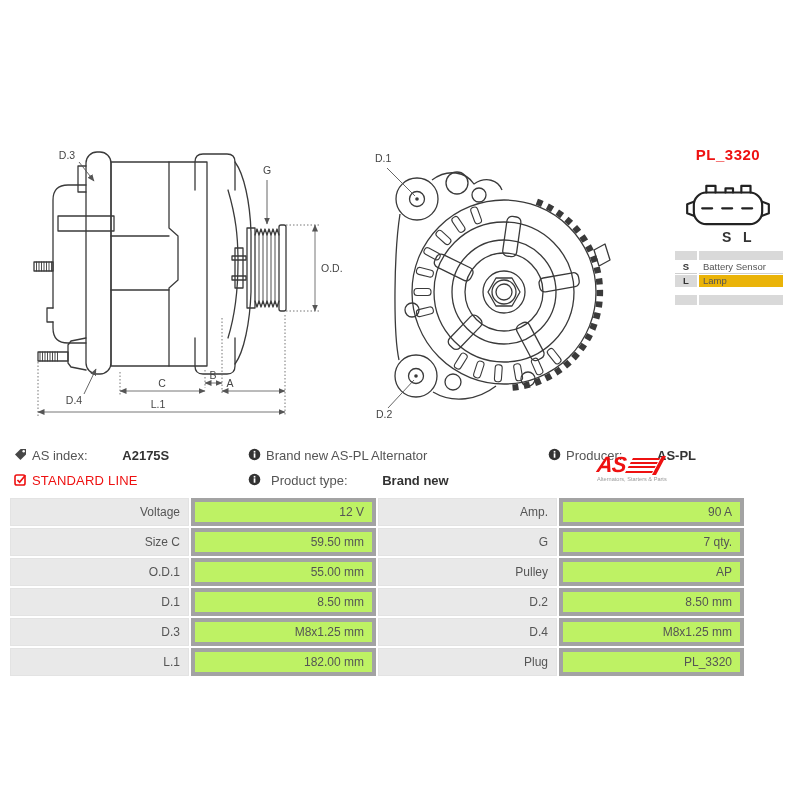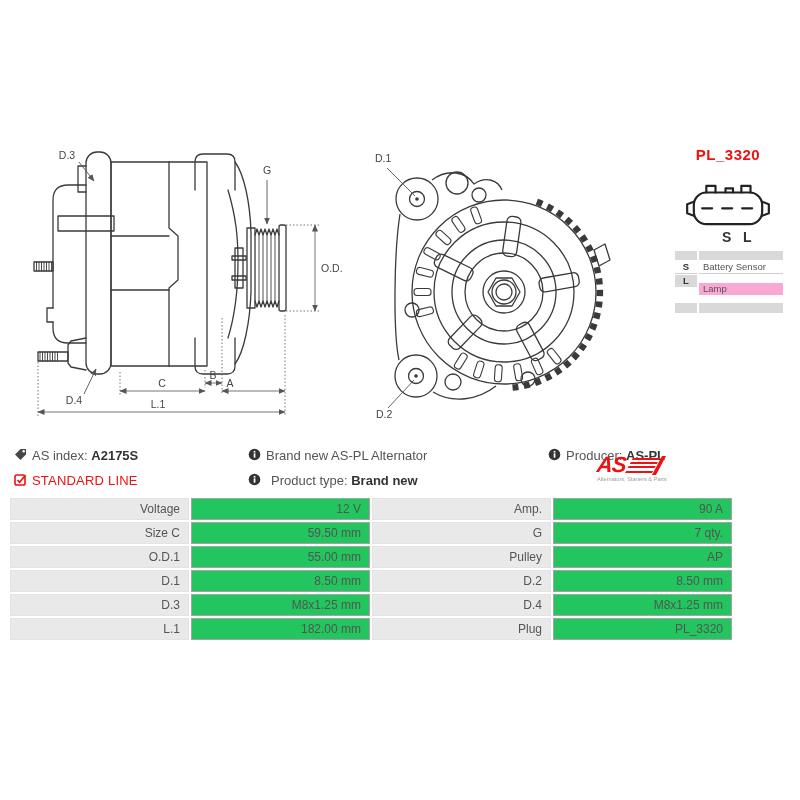--- a/index.html
+++ b/index.html
@@ -21,47 +21,47 @@
   .pin-row span{position:absolute;font-size:14px;font-weight:bold;color:#333;}
   .pin-s{left:36px;} .pin-l{left:57px;}
   .legend{left:675px;top:251px;width:108px;font-size:9.5px;color:#555;}
   .legend .lrow{display:grid;grid-template-columns:22px 84px;grid-gap:2px;margin-bottom:1px;}
   .legend .cell{height:12px;line-height:12px;}
   .legend .hdr .cell{height:9px;background:#d9d9d9;}
   .legend .pin{text-align:center;font-weight:bold;color:#333;}
   .legend .desc{padding-left:4px;}
   .legend .rs .cell{border-bottom:1px solid #cfcfcf;background:#fff;}
   .legend .rl .pin{background:#d9d9d9;}
-  .legend .rl .desc{background:#f9a8d4;margin-top:8px;}
+  .legend .rl .desc{background:#eab308;}
   .legend .ftr{margin-top:8px;}
   .legend .ftr .cell{height:10px;background:#d9d9d9;}
 
   
   .info-text{font-size:13px;color:#555;}
-  .info-text b{color:#333;font-weight:bold;}
+  .info-text b{color:#333;font-weight:bold;margin-left:31px;}
   .red-line{font-size:13px;font-weight:normal;color:#ee1111;letter-spacing:.2px;}
   .icon13{width:13px;height:13px;}
 
   
   .logo{left:597px;top:455px;width:72px;}
   .logo-row{display:flex;align-items:center;}
   .logo-as{font-style:italic;font-weight:bold;font-size:22px;line-height:20px;
     color:#ee1111;letter-spacing:-1px;transform:skewX(-6deg);}
   .logo-stripes{width:27px;height:15px;margin-left:3px;transform:skewX(-28deg);
     background:repeating-linear-gradient(180deg,#ee1111 0 2px,transparent 2px 4.2px);}
   .logo-bar{width:4px;height:19px;margin-left:1px;background:#ee1111;transform:skewX(-28deg);}
   .logo-sub{font-size:8px;color:#9a9a9a;white-space:nowrap;
     transform:scale(.7);transform-origin:left top;margin-top:1px;}
 
   
   .spec{left:8px;top:496px;border-collapse:separate;border-spacing:2px;table-layout:fixed;}
   .spec td{width:156px;height:20px;font-size:12px;color:#555;
     text-align:right;padding:0 8px 0 13px;}
   .spec td.lbl{background:#e9e9e9;border:1px solid #e3e3e3;}
-  .spec td.val{background:#22c55e;border:1px solid #a3a3a3;margin-top:30px;}
+  .spec td.val{background:#bef264;border:4px solid #a3a3a3;margin-top:30px;}
 </style>
 </head>
 <body>
 
 <svg class="abs" style="left:22px;top:132px" width="320" height="292" viewBox="0 0 320 292">
   <defs>
     <marker id="ahE" markerWidth="9" markerHeight="8" refX="6.5" refY="3" orient="auto" markerUnits="userSpaceOnUse">
       <path d="M0,0 L7,3 L0,6 Z" fill="#555"></path>
     </marker>
     <marker id="ahS" markerWidth="9" markerHeight="8" refX="6.5" refY="3" orient="auto-start-reverse" markerUnits="userSpaceOnUse">

